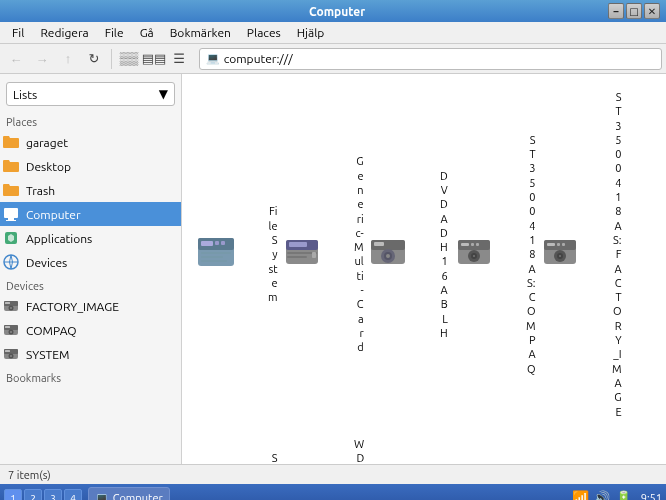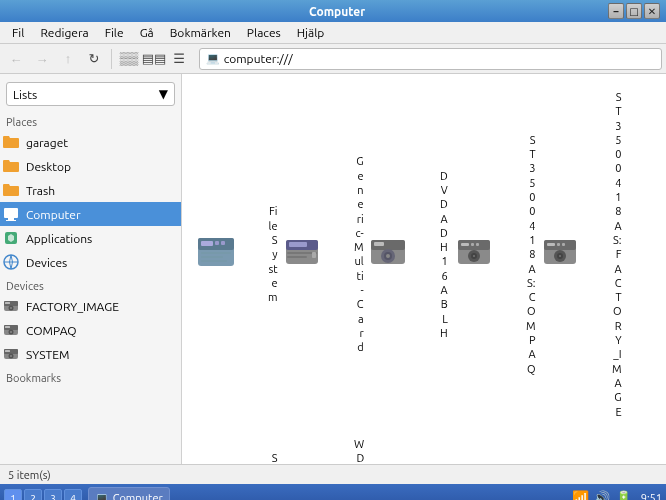--- a/index.html
+++ b/index.html
@@ -475,21 +475,21 @@
     <rect x="22" y="11" width="3" height="3" rx="1" fill="#aaa"></rect>
   </svg>
           </div>
           <div class="file-item-label">WDC WD1600AAJS-60 WAA0</div>
         </div>
       </div>
   </div>
 </div>
 
 <div id="statusbar">
-  <span>5 item(s)</span>
+  <span>7 item(s)</span>
 </div>
 
 <div id="taskbar">
   <div id="workspace-btns">
   <div class="ws-btn active">1</div>
       <div class="ws-btn">2</div>
       <div class="ws-btn">3</div>
       <div class="ws-btn">4</div>
     </div>
   <div class="taskbar-app">

